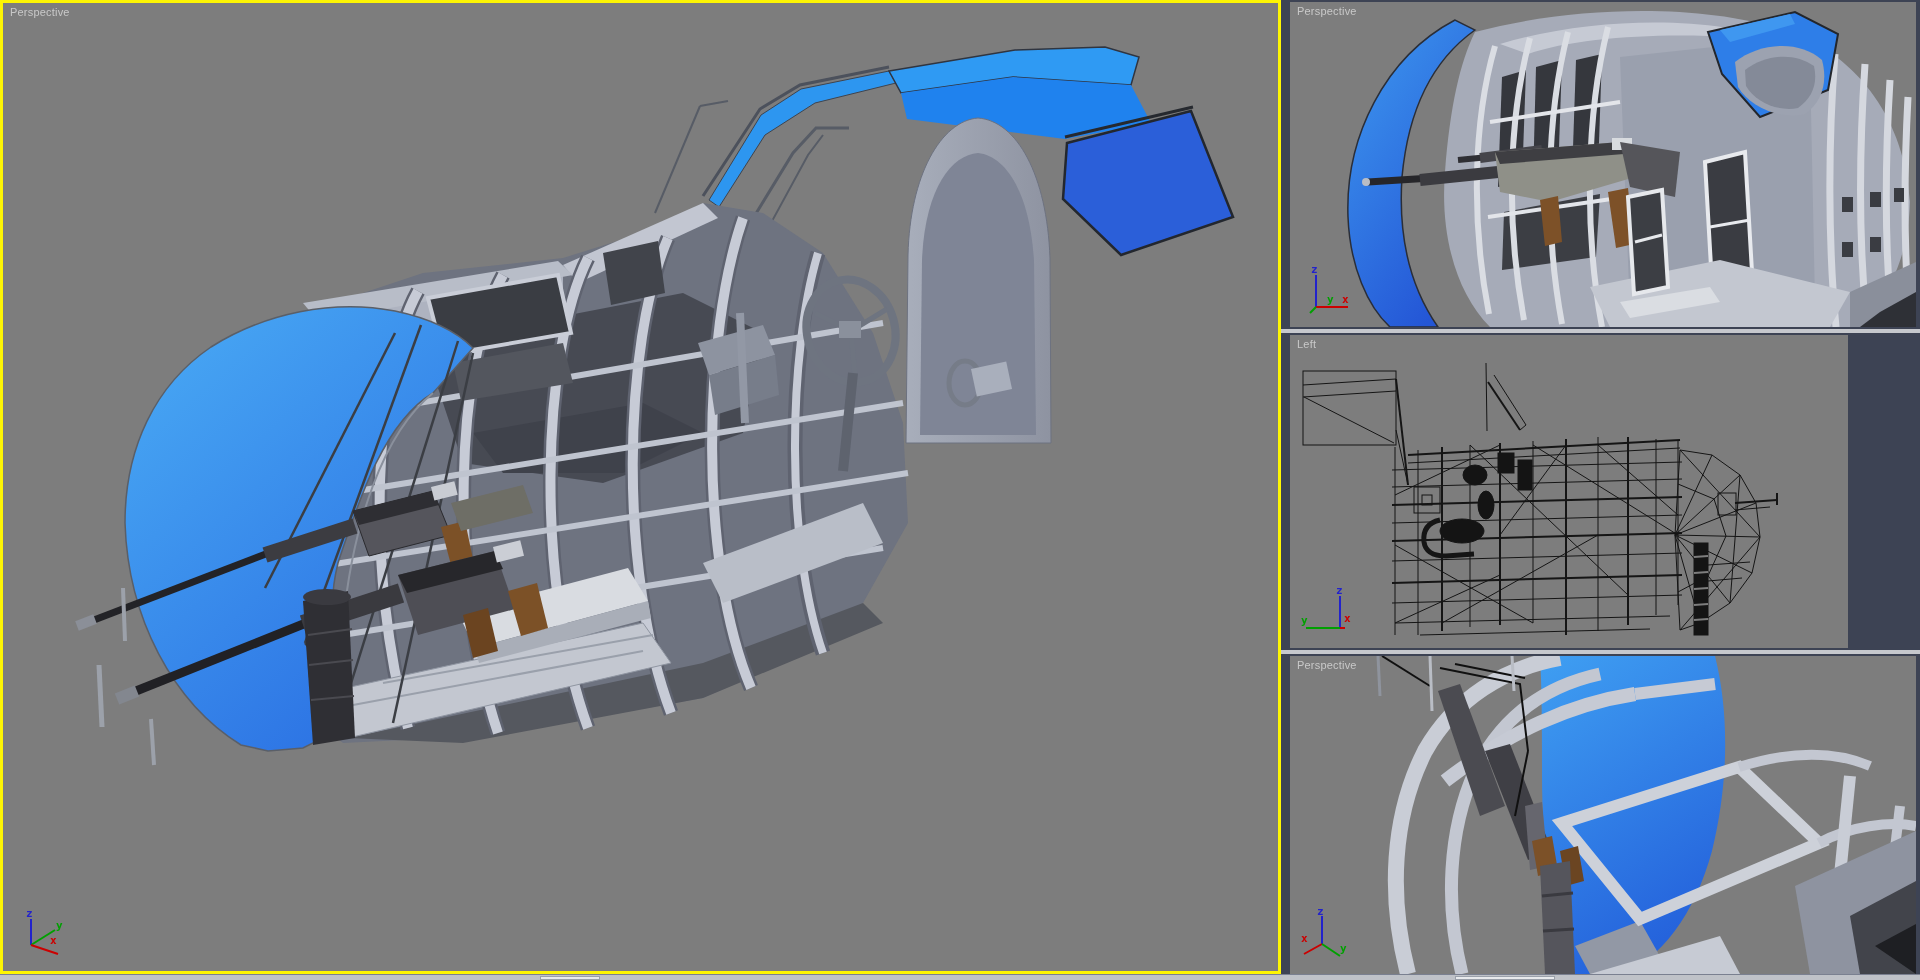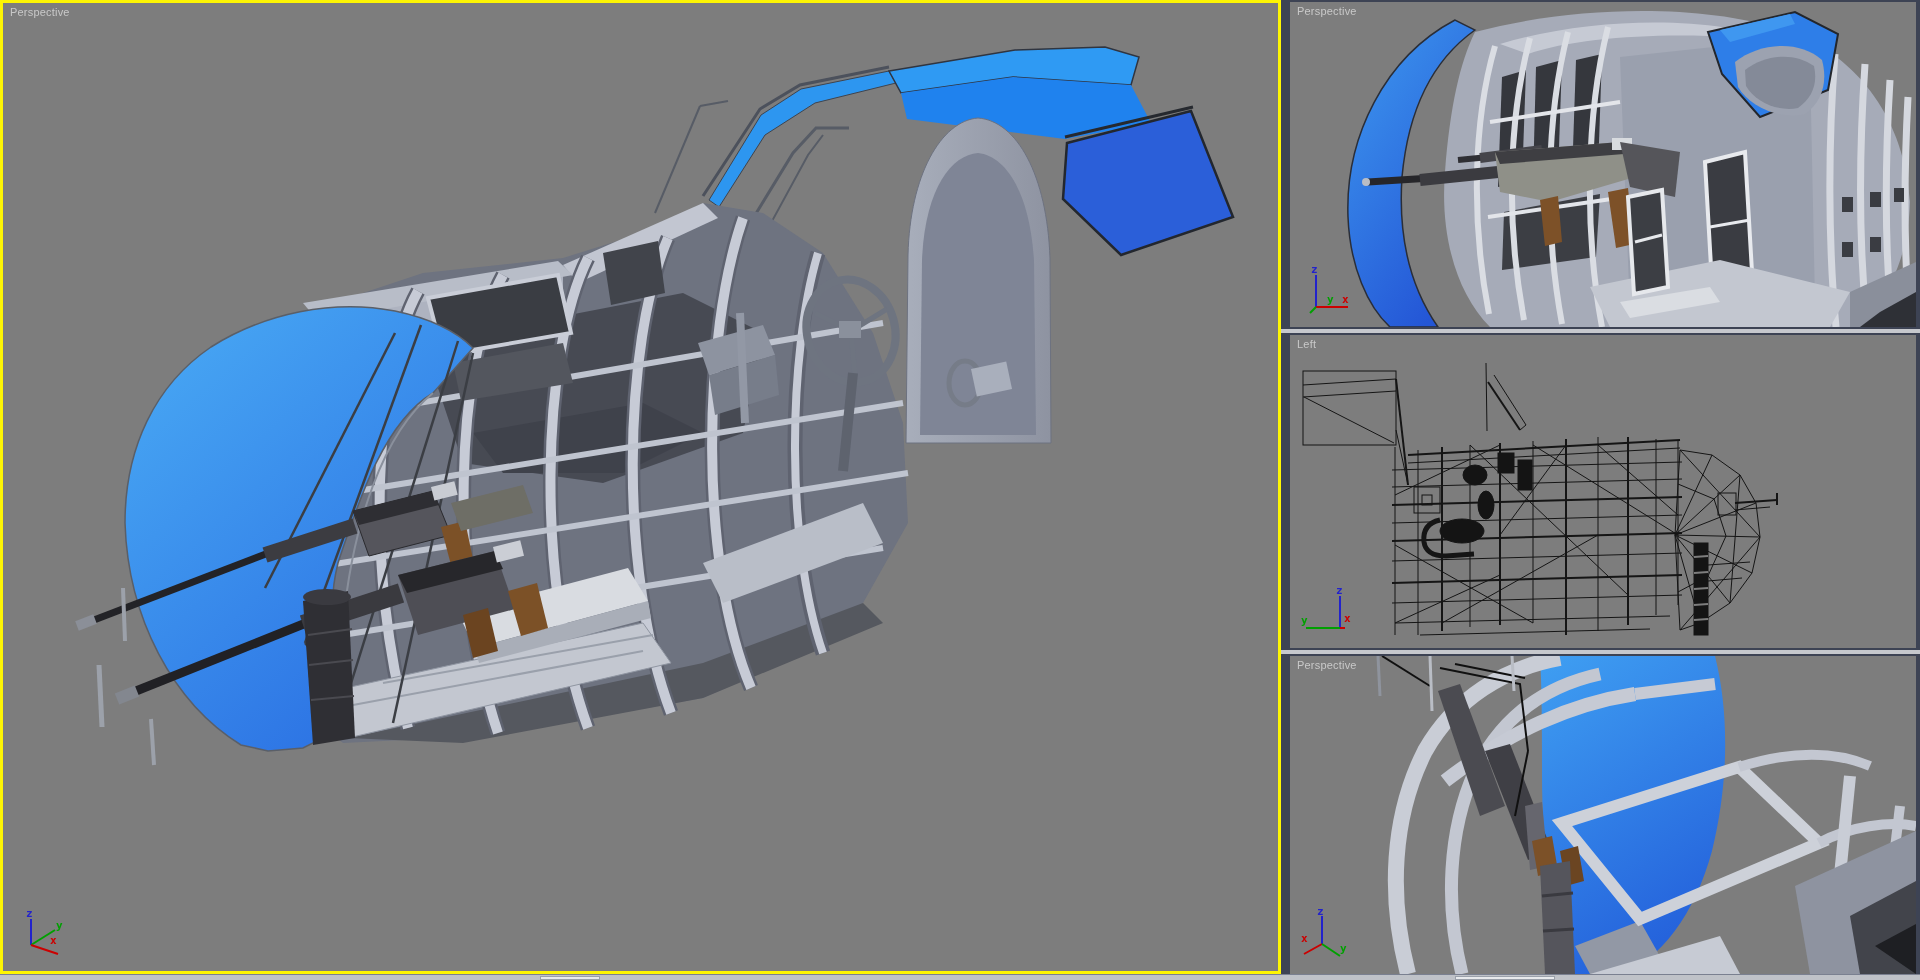--- a/index.html
+++ b/index.html
@@ -11,21 +11,21 @@
     position:absolute;top:3px;left:7px;font-size:11px;color:#c9c9c9;
     letter-spacing:.2px;user-select:none;z-index:5;text-align:center;
   }
   .viewport{position:absolute;background:#7d7d7d;overflow:hidden;}
   #vp-main{
     left:0;top:0;width:1275px;height:968px;
     border:3px solid #fdf503;
   }
   #right-col{position:absolute;left:1281px;top:0;width:639px;height:974px;background:#3d4354;}
   #vp-tr{left:9px;top:2px;width:626px;height:325px;}
-  #vp-mr{left:9px;top:335px;width:626px;height:313px;}
+  #vp-mr{left:9px;top:335px;width:558px;height:313px;}
   #vp-br{left:9px;top:656px;width:626px;height:318px;}
   .splitter{position:absolute;left:0;width:639px;height:4px;background:#c6c8cd;}
   #split-1{top:329px;}
   #split-2{top:650px;}
   #bottom-strip{
     position:absolute;left:0;top:974px;width:1920px;height:6px;
     background:#bfc2c8;border-top:1px solid #7a8090;box-sizing:border-box;
   }
   .strip-seg{position:absolute;top:1px;height:4px;background:#e8eaed;border:1px solid #9aa0aa;box-sizing:border-box;}
   .tripod{position:absolute;left:10px;bottom:12px;z-index:4;}

